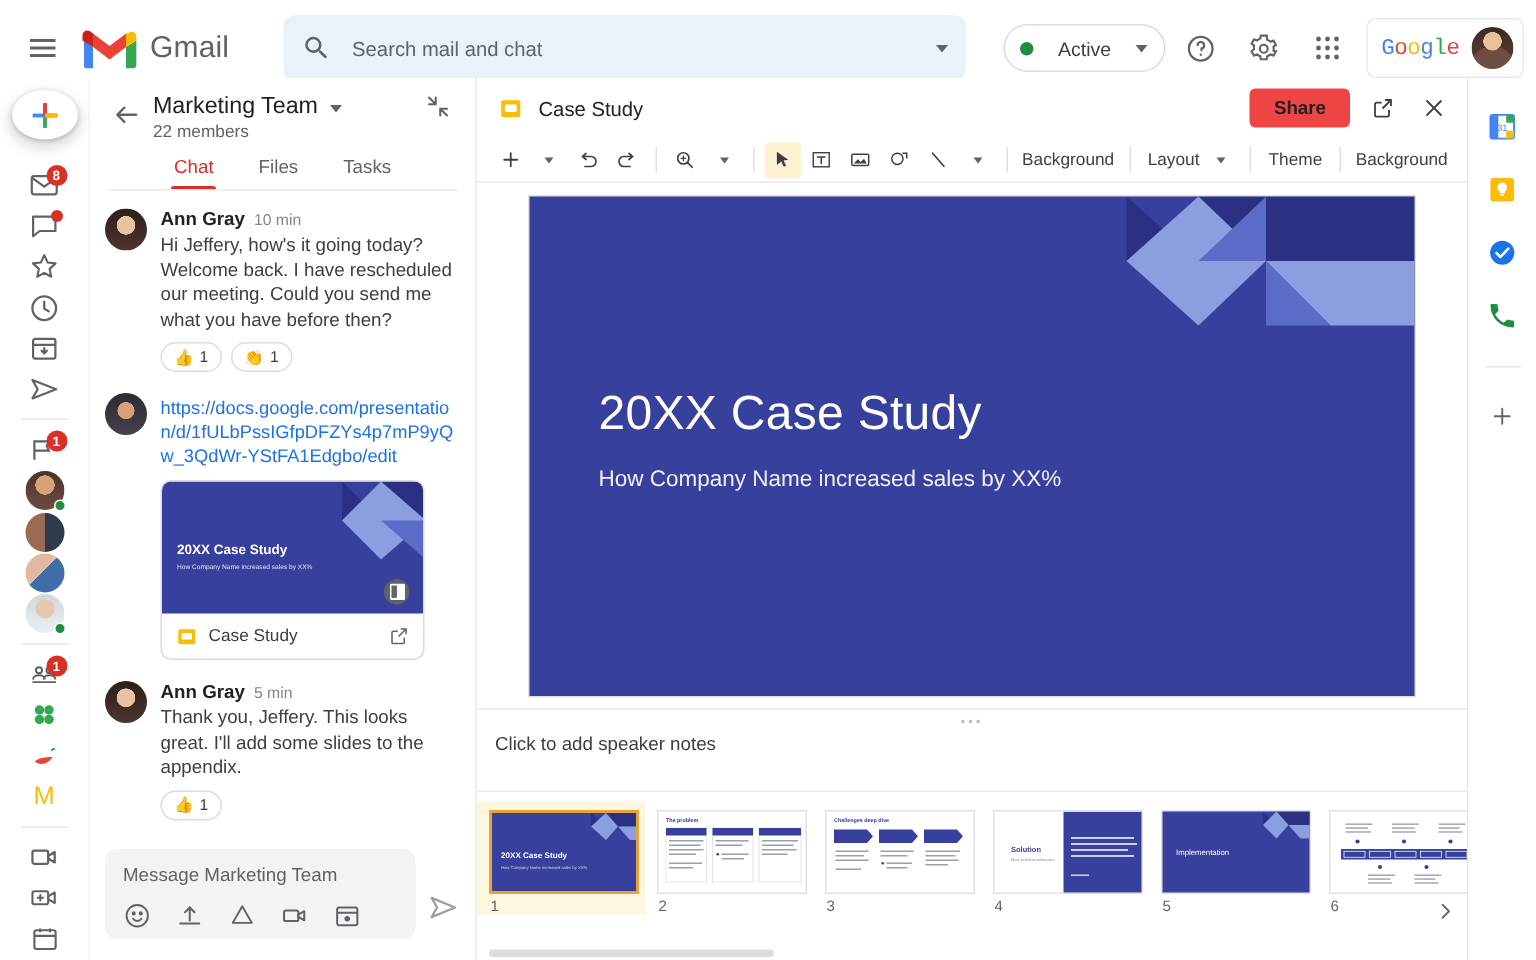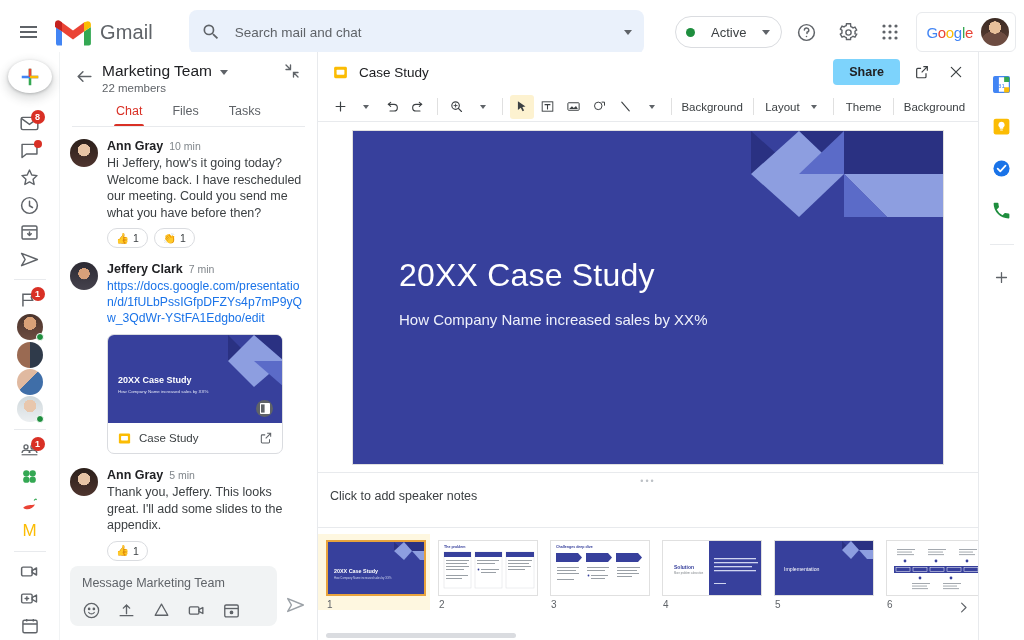--- a/index.html
+++ b/index.html
@@ -39,21 +39,21 @@
     border-right: 4.5px solid transparent; border-top: 5px solid #5f6368; }
 
   .top-right { margin-left: auto; display: flex; align-items: center; gap: 6px; padding-right: 8px; }
   .active-pill { display: flex; align-items: center; gap: 16px; height: 32px;
     border: 1px solid #dadce0; border-radius: 16px; padding: 0 11px 0 10px; cursor: pointer; }
   .dot-green { width: 9px; height: 9px; border-radius: 50%; background: #1e8e3e; }
   .active-pill .lbl { font-size: 13px; color: #3c4043; }
   .icobtn { width: 36px; height: 36px; border-radius: 50%; display: flex;
     align-items: center; justify-content: center; cursor: pointer; }
   .acct-box { display: flex; align-items: center; gap: 8px; height: 40px;
-    border: 1px solid #e8eaed; border-radius: 6px; padding: 0 6px 0 9px; margin-left: 2px; cursor: pointer; }
+    border: 1px solid #e8eaed; border-radius: 6px; padding: 0 6px 0 9px; margin-left: 2px; cursor: pointer; font-family: Liberation Mono, monospace; }
   .gw { font-size: 15px; font-weight: 500; letter-spacing: -.3px; }
   .avatar { border-radius: 50%; background-size: cover; flex: none; }
 
   
   .rail {
     position: absolute; top: 52px; left: 0; width: 60px; height: 588px;
     background: #fff; border-right: 1px solid #f1f3f4;
     display: flex; flex-direction: column; align-items: center; padding-top: 8px;
   }
   .compose {
@@ -119,21 +119,21 @@
   .composer { flex: 1; background: #f1f3f4; border-radius: 8px; padding: 10px 10px 6px 12px; }
   .composer .ph { font-size: 12.5px; color: #5f6368; }
   .comp-icons { display: flex; gap: 16px; margin-top: 11px; align-items: center; }
   .send { width: 22px; height: 22px; margin-bottom: 10px; cursor: pointer; }
 
   
   .slides { position: absolute; top: 52px; left: 318px; width: 661px; height: 588px;
     background: #fff; border-right: 1px solid #e8eaed; display: flex; flex-direction: column; }
   .sl-head { height: 40px; display: flex; align-items: center; padding: 0 10px 0 14px; gap: 10px; }
   .sl-title { font-size: 13.5px; color: #202124; }
-  .share-btn { margin-left: auto; background: #7dd3fc; color: #202124; font-size: 12.5px;
+  .share-btn { margin-left: auto; background: #ef4444; color: #202124; font-size: 12.5px;
     font-weight: bold; height: 26px; padding: 0 16px; border: 0; border-radius: 4px;
     cursor: pointer; font-family: inherit; }
   .sl-toolbar { height: 30px; display: flex; align-items: center; gap: 2px; padding: 0 10px;
     border-bottom: 1px solid #e8eaed; }
   .tb { height: 24px; min-width: 24px; display: flex; align-items: center; justify-content: center;
     border-radius: 3px; cursor: pointer; padding: 0 3px; }
   .tb.sel { background: #fdf2d0; }
   .tb-txt { font-size: 11.5px; color: #3c4043; padding: 0 7px; }
   .tb-sep { width: 1px; height: 17px; background: #e0e0e0; margin: 0 5px; }
   .tiny-caret { width: 0; height: 0; border-left: 3.5px solid transparent;
@@ -424,24 +424,20 @@
               <span>👏</span>
               <span>1</span>
             </div>
           </div>
         </div>
       </div>
 
       <div class="msg">
         <span class="mav" style="background:radial-gradient(circle at 50% 42%,#d7a07a 0 26%,transparent 27%),linear-gradient(#2c2a33,#45424d)"></span>
         <div class="mbody">
-          <div class="mhead">
-            <span class="mname">Jeffery Clark</span>
-            <span class="mtime">7 min</span>
-          </div>
           <div class="mlink">https://docs.google.com/presentation/d/1fULbPssIGfpDFZYs4p7mP9yQw_3QdWr-YStFA1Edgbo/edit</div>
 
           <div class="card">
             <div class="card-prev">
               <svg width="176" height="88" viewBox="0 0 176 88" style="position:absolute;inset:0">
                 <polygon points="120,0 176,0 176,26 146,0" fill="#2a3182"></polygon>
                 <polygon points="120,0 146,26 120,26" fill="#2a3182"></polygon>
                 <polygon points="120,26 146,0 176,26 146,52" fill="#8d9ee0"></polygon>
                 <polygon points="146,26 176,26 176,52" fill="#5b6bc8"></polygon>
               </svg>

